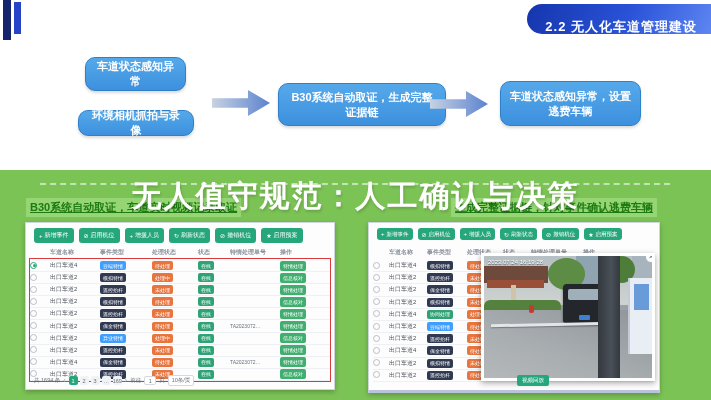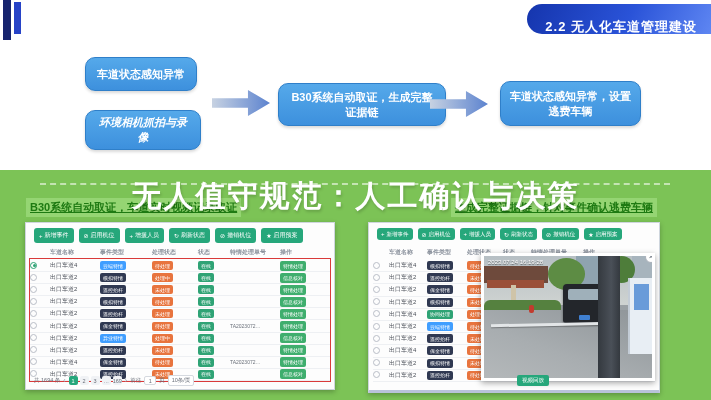--- a/index.html
+++ b/index.html
@@ -13,22 +13,22 @@
   .section-badge { position:absolute; right:0; top:4px; height:30px; min-width:176px; padding:16px 14px 0 18px;
     background:linear-gradient(115deg,#1535ad 0%,#2a53d8 55%,#5e86f2 100%);
     border-radius:16px 0 0 16px; color:#fff; font-size:13px; font-weight:bold;
     display:flex; align-items:center; justify-content:center; letter-spacing:1px; }
 
   
   .fbox { position:absolute; background:linear-gradient(180deg,#55a9ea,#3d90dd); border:1px solid #2f7fc9;
     border-radius:10px; color:#fff; font-size:11px; font-weight:bold; text-align:center;
     display:flex; align-items:center; justify-content:center; padding:3px 8px; line-height:1.35;
     box-shadow:0 2px 3px rgba(0,0,0,.15); }
-  #fb1 { left:85px; top:57px; width:112px; height:34px; }
-  #fb2 { left:85px; top:110px; width:116px; height:40px;font-style:italic; }
+  #fb1 { left:85px; top:57px; width:101px; height:34px; }
+  #fb2 { left:78px; top:110px; width:116px; height:26px; }
   #fb3 { left:278px; top:83px; width:168px; height:43px; }
   #fb4 { left:500px; top:81px; width:141px; height:45px; }
   .flow-arrow { position:absolute; width:58px; height:26px;
     background:linear-gradient(90deg,#c7d2e2,#5c83cf);
     clip-path:polygon(0 32%,62% 32%,62% 0,100% 50%,62% 100%,62% 68%,0 68%); }
   #ar1 { left:212px; top:90px; }
   #ar2 { left:430px; top:91px; }
 
   
   .green-zone { position:absolute; left:0; top:170px; width:711px; height:230px; background:#7cc356; }

